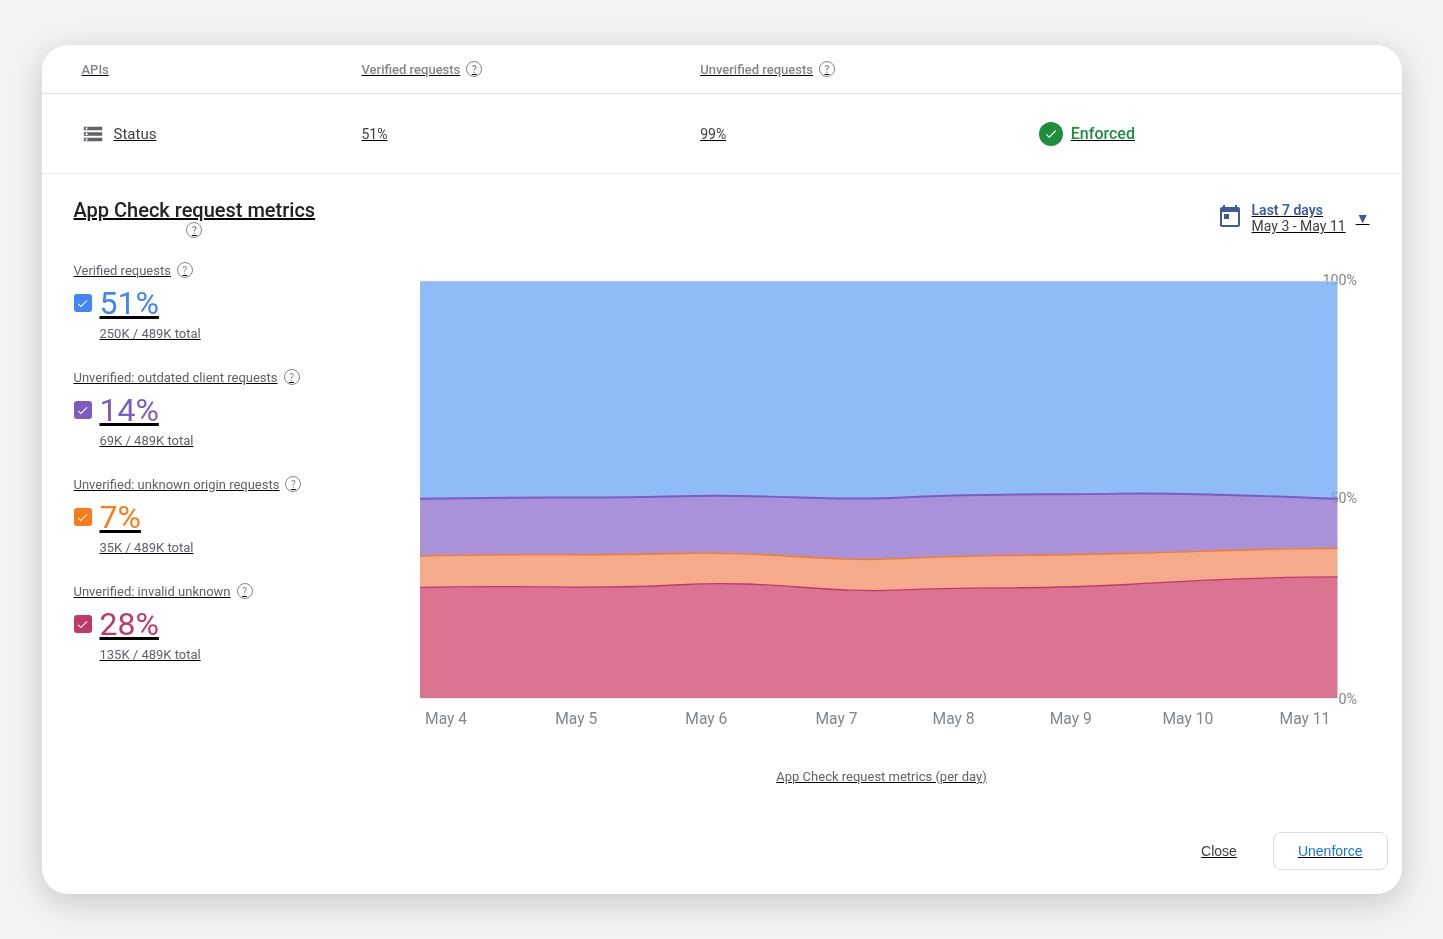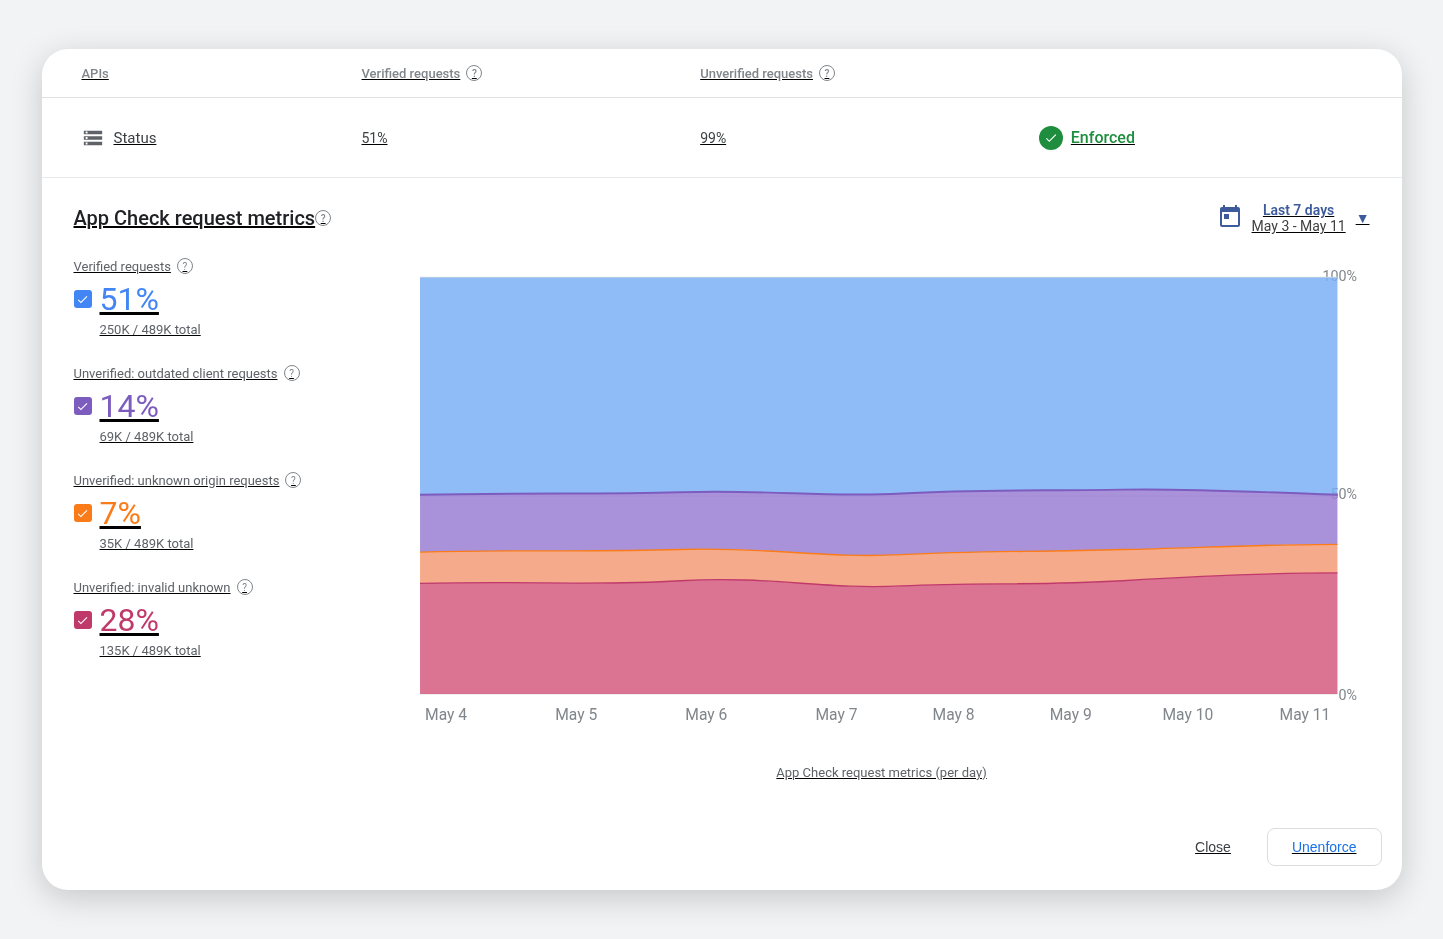--- a/index.html
+++ b/index.html
@@ -108,33 +108,34 @@
       align-items: center;
       margin-bottom: 24px;
     }
     .metrics-title {
       display: flex;
       align-items: center;
       gap: 0;
       font-size: 20px;
       color: #202124;
       font-weight: 500;
+      flex-direction: column;
     }
     .date-range {
       display: flex;
       align-items: center;
       gap: 10px;
       cursor: pointer;
     }
     .date-range-icon {
       color: #3c5a9c;
       font-size: 22px;
     }
     .date-range-text {
-      text-align: center;
+      text-align: left;
     }
     .date-range-label {
       font-size: 14px;
       font-weight: 600;
       color: #3c5a9c;
     }
     .date-range-sub {
       font-size: 14px;
       color: #404040;
     }
@@ -204,21 +205,21 @@
       text-align: center;
       font-size: 13px;
       color: #5f6368;
       margin-top: 8px;
     }
     
     .modal-footer {
       display: flex;
       justify-content: flex-end;
       gap: 12px;
-      padding: 16px 20px 24px;
+      padding: 16px 14px 24px;
     }
     .btn-close {
       padding: 10px 24px;
       border: none;
       background: transparent;
       color: #3c4043;
       font-size: 14px;
       font-weight: 500;
       cursor: pointer;
       border-radius: 8px;

